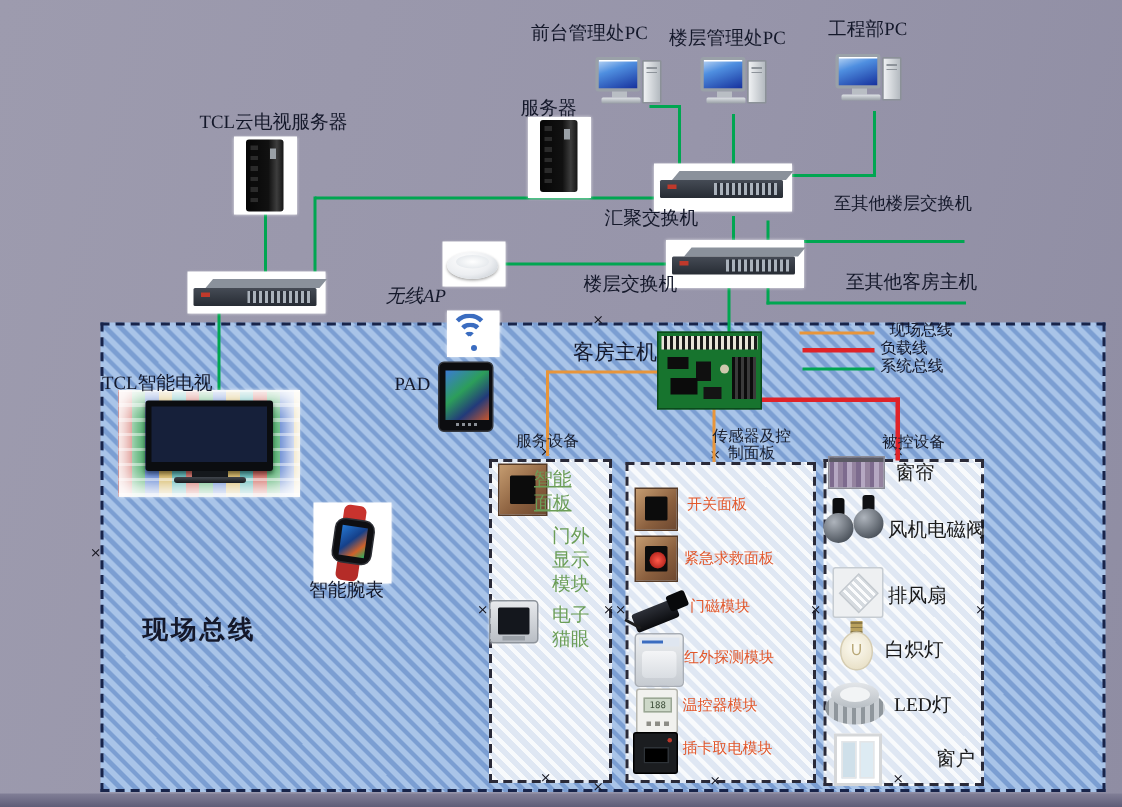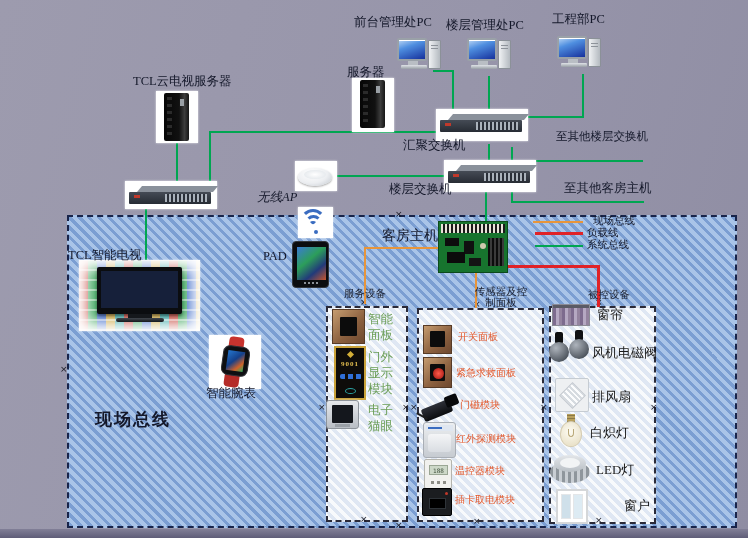--- a/index.html
+++ b/index.html
@@ -314,28 +314,22 @@
   </div>
 
   <div class="pad" style="left:292px;top:241px;width:37px;height:47px;">
     <i class="scr"></i>
       <i class="dots"></i>
   </div>
 
   <div class="copper" style="left:332px;top:309px;width:33px;height:35px;">
       <i class="blk"></i>
     </div>
-  <div class="dlabel lab-service wrap" style="left:368px;top:311px;width:28px;">智能面板</div>
-
-  <div class="ddisp" style="left:334px;top:346px;width:32px;height:54px;">
-    <i class="logo"></i>
-      <div class="num">9001</div>
-    <i class="btns"></i>
-      <i class="oval"></i>
-  </div>
+  <div class="dlabel lab-service wrap" style="left:356px;top:311px;width:28px;text-decoration:underline;">智能面板</div>
+
   <div class="dlabel lab-service wrap" style="left:368px;top:349px;width:28px;">门外显示模块</div>
 
   <div class="patch peep" style="left:326px;top:400px;width:33px;height:29px;">
       <i class="scr"></i>
       <i class="base"></i>
     </div>
   <div class="dlabel lab-service wrap" style="left:368px;top:402px;width:28px;">电子猫眼</div>
 
   <div class="copper" style="left:423px;top:325px;width:29px;height:29px;">
       <i class="blk"></i>

